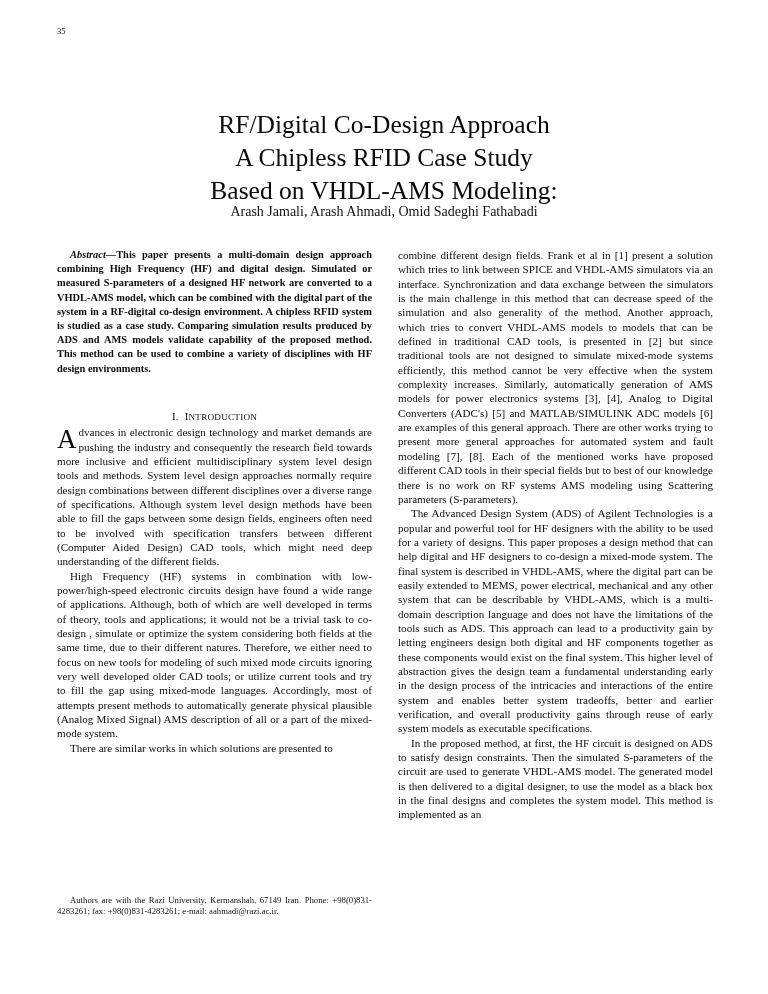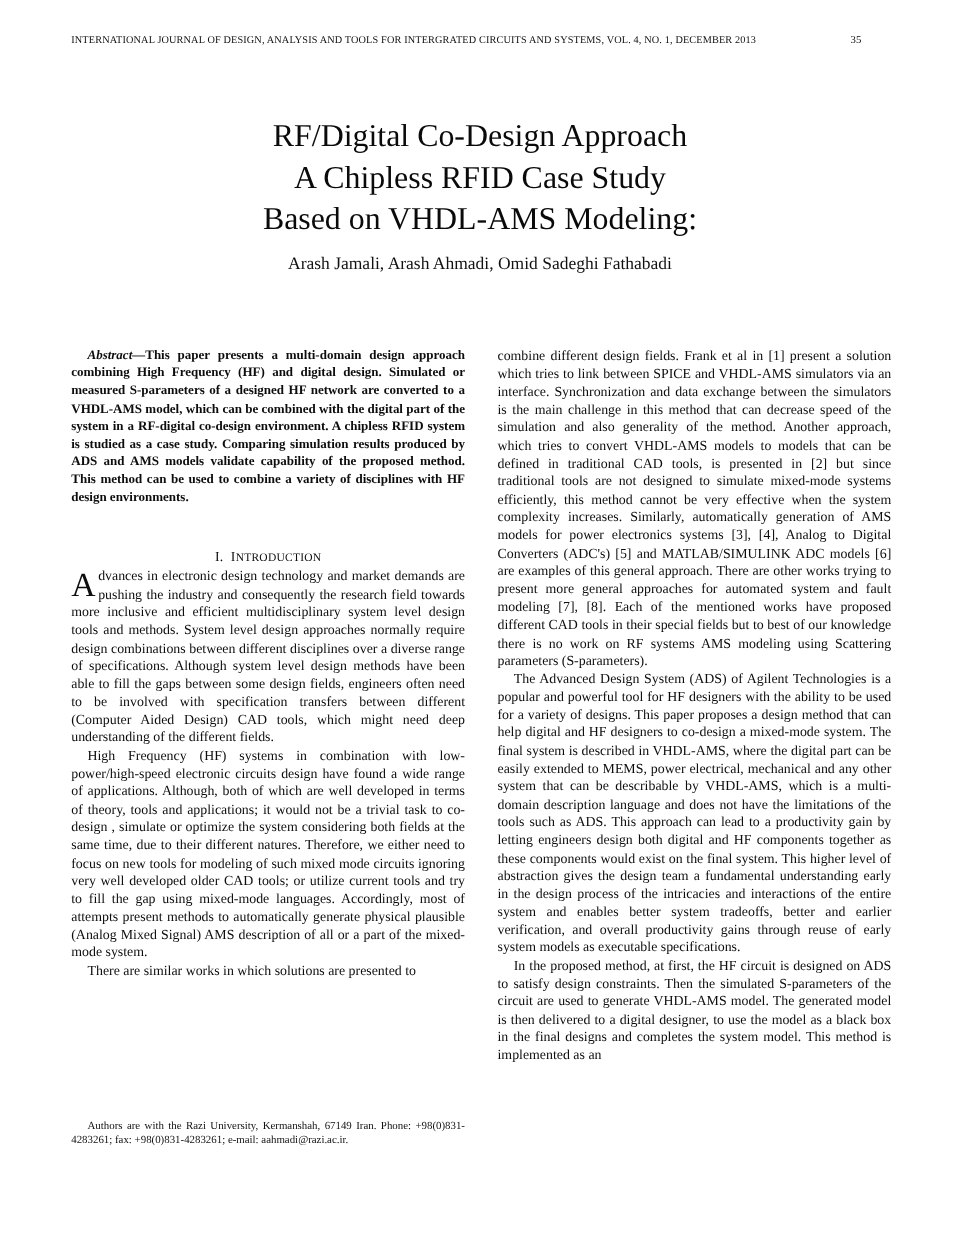--- a/index.html
+++ b/index.html
@@ -51,39 +51,39 @@
     position: absolute;
     top: 92px;
     left: 70px;
     right: 70px;
     text-align: center;
   }
   .paper-title {
     font-size: 25.5px;
     line-height: 33px;
     font-weight: normal;
-    margin: 0;
+    margin: 16px;
     color: #0a0a0a;
   }
   .paper-title .tline { display: block; }
 
   .authors {
     position: absolute;
     top: 204px;
     left: 70px;
     right: 70px;
     text-align: center;
     font-size: 14px;
     color: #111;
   }
 
   
   .columns {
     position: absolute;
-    top: 278px;
+    top: 248px;
     left: 57px;
     width: 656px;
     height: 690px;
     display: flex;
     gap: 26px;
   }
   .col {
     width: 315px;
     position: relative;
   }
@@ -149,21 +149,20 @@
     text-indent: 13px;
     color: #111;
   }
 </style>
 </head>
 <body>
 
 <div class="page">
 
   <div class="running-head">
-    <div class="running-head-text">INTERNATIONAL JOURNAL OF DESIGN, ANALYSIS AND TOOLS FOR INTERGRATED CIRCUITS AND SYSTEMS, VOL. 4, NO. 1, DECEMBER 2013</div>
     <div class="running-head-page">35</div>
   </div>
 
   <div class="title-block">
     <h1 class="paper-title">
       <span class="tline">RF/Digital Co-Design Approach</span>
       <span class="tline">A Chipless RFID Case Study</span>
       <span class="tline">Based on VHDL-AMS Modeling:</span>
     </h1>
   </div>

